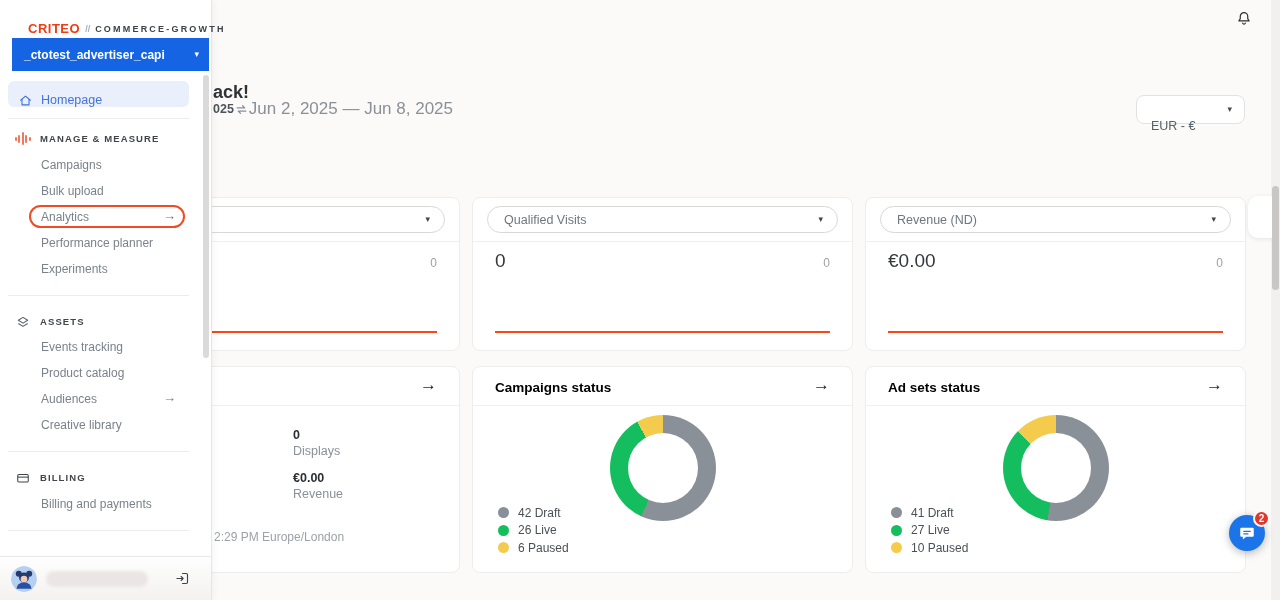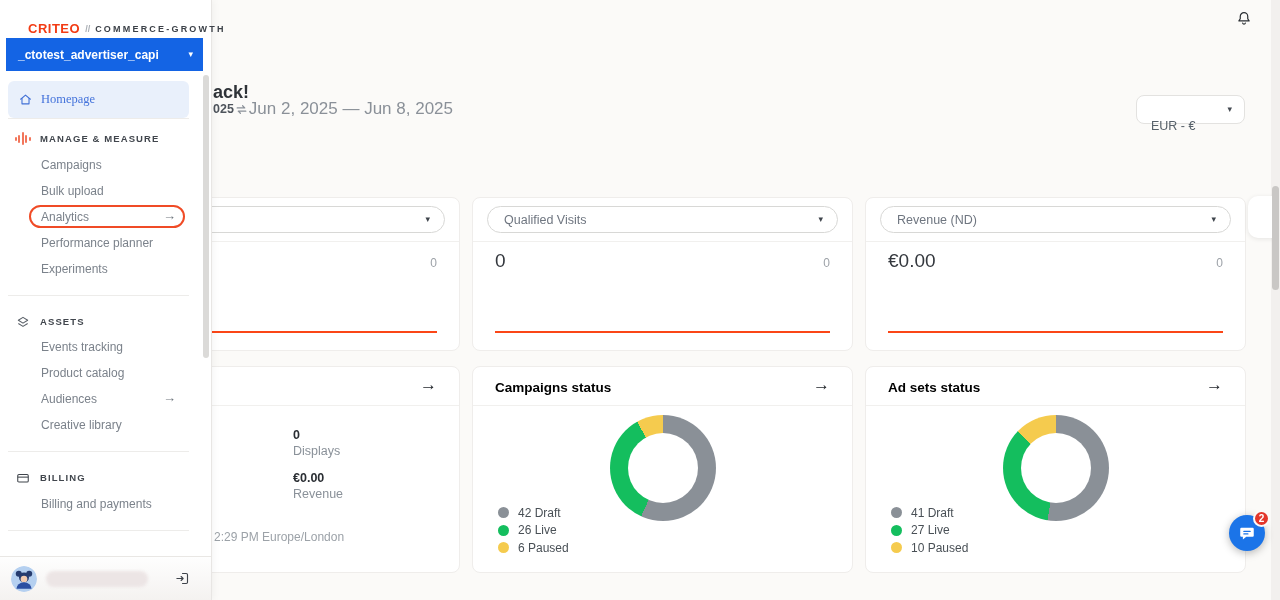--- a/index.html
+++ b/index.html
@@ -68,27 +68,27 @@
     display:flex; align-items:center; justify-content:center; }
 
   
   .sidebar { position:absolute; left:0; top:0; width:211px; height:600px; background:#fff; z-index:20;
     box-shadow:1px 0 0 #E8E6E4, 2px 0 8px rgba(0,0,0,0.05); }
   .logo-row { position:absolute; left:28px; top:21px; display:flex; align-items:center; white-space:nowrap;text-align:center; }
   .logo-name { font-size:13px; font-weight:800; color:#F23B14; letter-spacing:0.5px; }
   .logo-sep { font-size:9px; color:#A9AEB4; margin:0 5px; font-weight:700; }
   .logo-product { font-size:9px; font-weight:700; letter-spacing:2.2px; color:#3C4148; }
 
-  .adv-bar { position:absolute; left:6px; top:38px; width:197px; height:33px; background:#1464E4;
+  .adv-bar { position:absolute; left:12px; top:38px; width:197px; height:33px; background:#1464E4;
     display:flex; align-items:center; cursor:pointer; }
   .adv-label { font-size:12px; font-weight:600; color:#fff; margin-left:12px; }
   .adv-bar .caret { margin-left:auto; margin-right:10px; color:#fff; }
 
-  .home-item { position:absolute; left:8px; top:81px; width:181px; height:37px; background:#E9F0FB;
-    border-radius:6px; display:flex; align-items:center; cursor:pointer;font-family:Liberation Serif, serif; }
+  .home-item { position:absolute; left:8px; top:81px; width:181px; height:26px; background:#E9F0FB;
+    border-radius:6px; display:flex; align-items:flex-end; cursor:pointer; }
   .home-ic { width:13px; height:13px; color:#4170D6; margin-left:11px; }
   .home-label { font-size:12.5px; font-weight:500; color:#4473DB; margin-left:9px; }
 
   .sb-divider { position:absolute; left:8px; width:181px; border-top:1px solid #EDECEA; }
 
   .sb-section { position:absolute; left:15px; display:flex; align-items:center; }
   .sb-sec-ic { width:15px; height:15px; flex:none; display:flex; align-items:center; justify-content:center; }
   .sb-sec-title { font-size:9.5px; font-weight:700; letter-spacing:1.1px; color:#41464D; margin-left:10px; }
 
   .sb-item { position:absolute; left:41px; font-size:12px; color:#7B828B; line-height:16px; cursor:pointer; }

